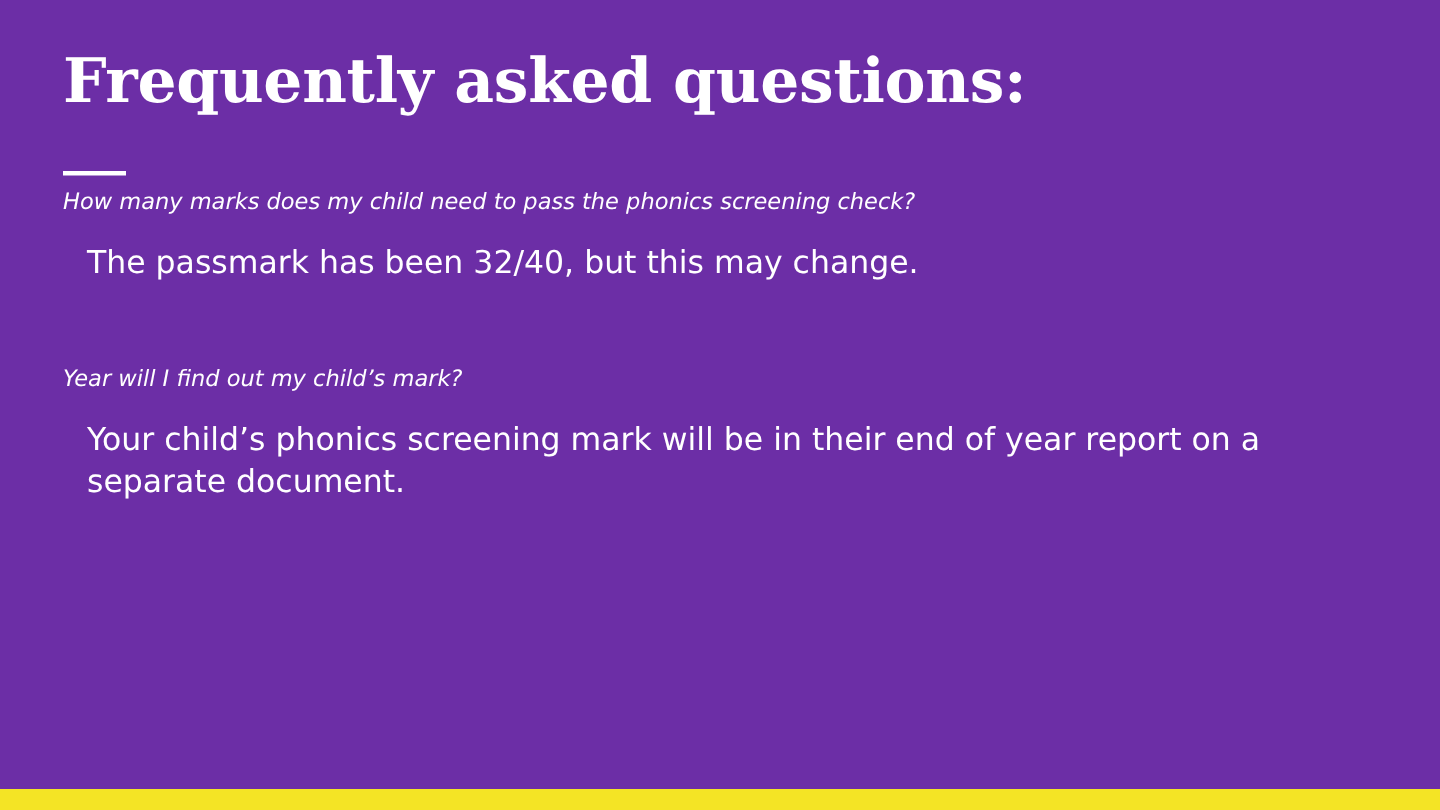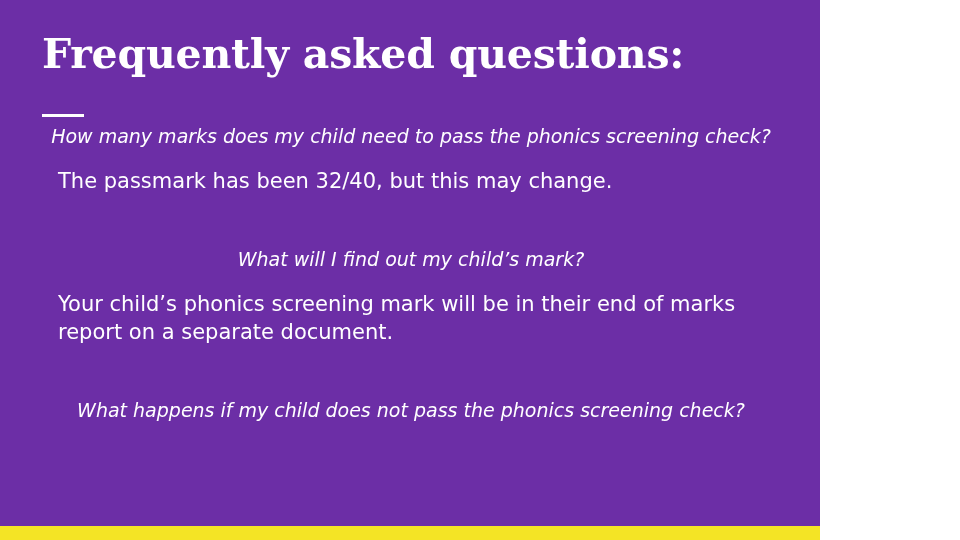--- a/index.html
+++ b/index.html
@@ -9,21 +9,21 @@
   }
   body {
     width: 960px;
     height: 540px;
     overflow: hidden;
     font-family: "Liberation Sans", sans-serif;
   }
 
   .slide {
     position: relative;
-    width: 820px;
+    width: 960px;
     height: 540px;
     background: #6C2EA6;
     box-sizing: border-box;
     overflow: hidden;
   }
 
   .slide-body {
     position: absolute;
     left: 42px;
     top: 0;
@@ -61,26 +61,25 @@
   }
 
   .qa-block:last-child {
     margin-bottom: 0;
   }
 
   .qa-question {
     font-family: "DejaVu Sans", "Liberation Sans", sans-serif;
     font-style: italic;
     font-weight: normal;
-    font-size: 19px;
+    font-size: 15px;
     line-height: 1.35;
     color: #FFFFFF;
     margin: 0 0 18px 0;
     max-width: 860px;
-    text-align: center;
   }
 
   .qa-answer {
     font-family: "DejaVu Sans", "Liberation Sans", sans-serif;
     font-style: normal;
     font-weight: normal;
     font-size: 21px;
     line-height: 1.32;
     color: #FFFFFF;
     margin: 16px;
@@ -108,26 +107,25 @@
     <div class="title-rule"></div>
 
     <ul class="qa-list">
 
       <li class="qa-block">
         <p class="qa-question">How many marks does my child need to pass the phonics screening check?</p>
         <p class="qa-answer">The passmark has been 32/40, but this may change.</p>
       </li>
 
       <li class="qa-block">
-        <p class="qa-question">What will I find out my child’s mark?</p>
-        <p class="qa-answer">Your child’s phonics screening mark will be in their end of marks report on a separate document.</p>
+        <p class="qa-question">Year will I find out my child’s mark?</p>
+        <p class="qa-answer">Your child’s phonics screening mark will be in their end of year report on a separate document.</p>
       </li>
 
       <li class="qa-block">
-        <p class="qa-question">What happens if my child does not pass the phonics screening check?</p>
       </li>
 
     </ul>
 
   </div>
 
   <div class="bottom-bar"></div>
 
 </div>
 

